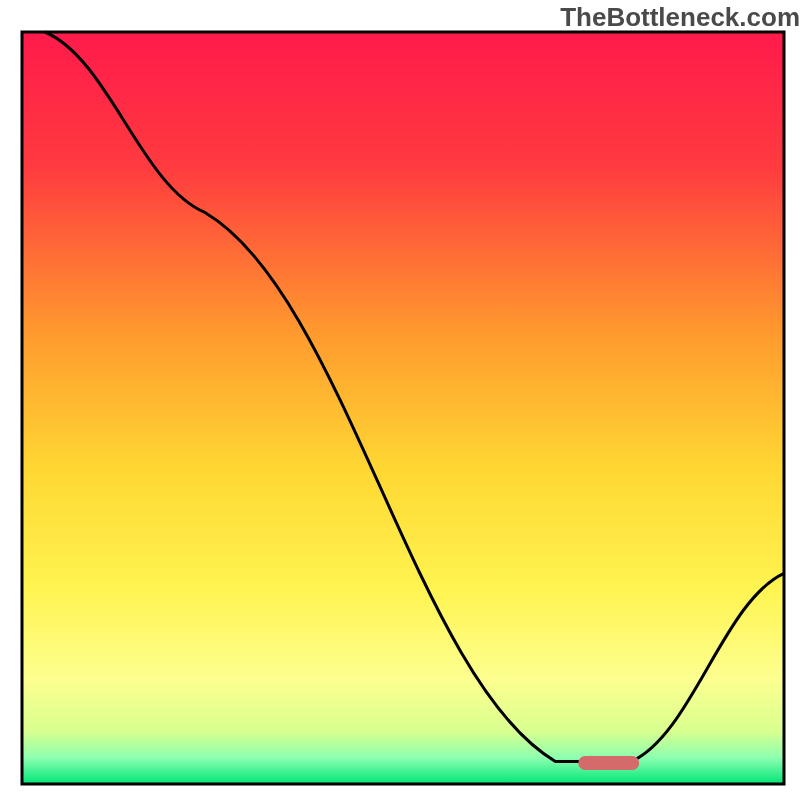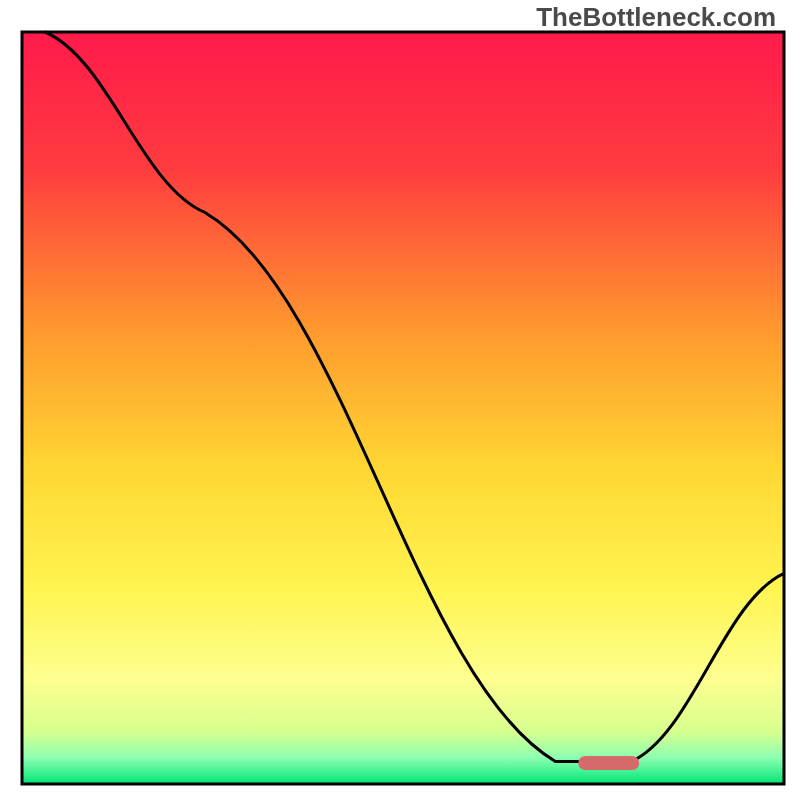--- a/index.html
+++ b/index.html
@@ -12,21 +12,21 @@
     font-family: Arial, Helvetica, sans-serif;
   }
   .chart-wrap {
     position: relative;
     width: 800px;
     height: 800px;
   }
   .watermark {
     position: absolute;
     top: 2px;
-    right: 24px;
+    right: 0;
     font-size: 26px;
     font-weight: 600;
     color: #4a4a4a;
     letter-spacing: 0px;
     user-select: none;
     pointer-events: none;
   }
   svg {
     display: block;
   }

